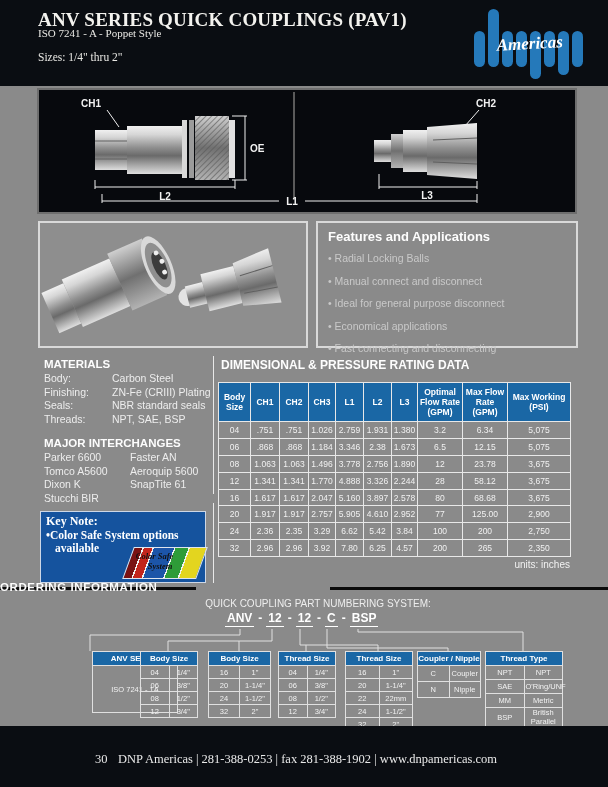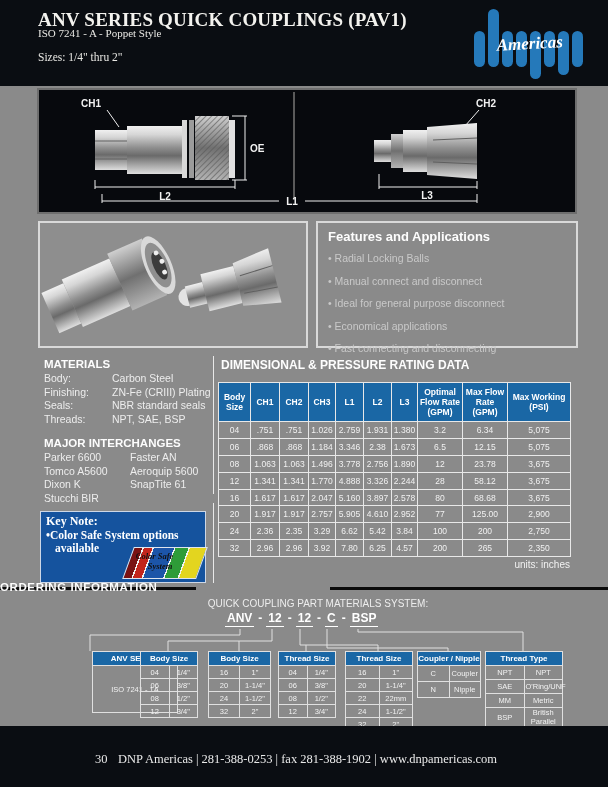--- a/index.html
+++ b/index.html
@@ -399,21 +399,21 @@
           <td>265</td>
           <td>2,350</td>
         </tr>
       </tbody>
   </table>
   <div class="units">units: inches</div>
 
   <div class="ord-line-l"></div>
   <div class="ord-line-r"></div>
   <div class="ord-title">ORDERING INFORMATION</div>
-  <div class="ord-sub">QUICK COUPLING PART MATERIALS SYSTEM:</div>
+  <div class="ord-sub">QUICK COUPLING PART NUMBERING SYSTEM:</div>
   <div class="part-row"><span class="seg">ANV</span><span class="sep">-</span><span class="seg">12</span><span class="sep">-</span><span class="seg">12</span><span class="sep">-</span><span class="seg">C</span><span class="sep">-</span><span class="seg">BSP</span></div>
 
   <svg class="connectors" viewBox="0 0 608 23">
     <g stroke="#e0e0e0" stroke-width="1" fill="none">
       <polyline points="240,0 240,6 90,6 90,22"></polyline>
       <polyline points="272,0 272,12 168,12 168,22"></polyline>
         <line x1="239" y1="12" x2="239" y2="22"></line>
       <polyline points="300,0 300,16 378,16 378,22"></polyline>
         <line x1="306" y1="16" x2="306" y2="22"></line>
       <polyline points="327,0 327,19 448,19 448,22"></polyline>

